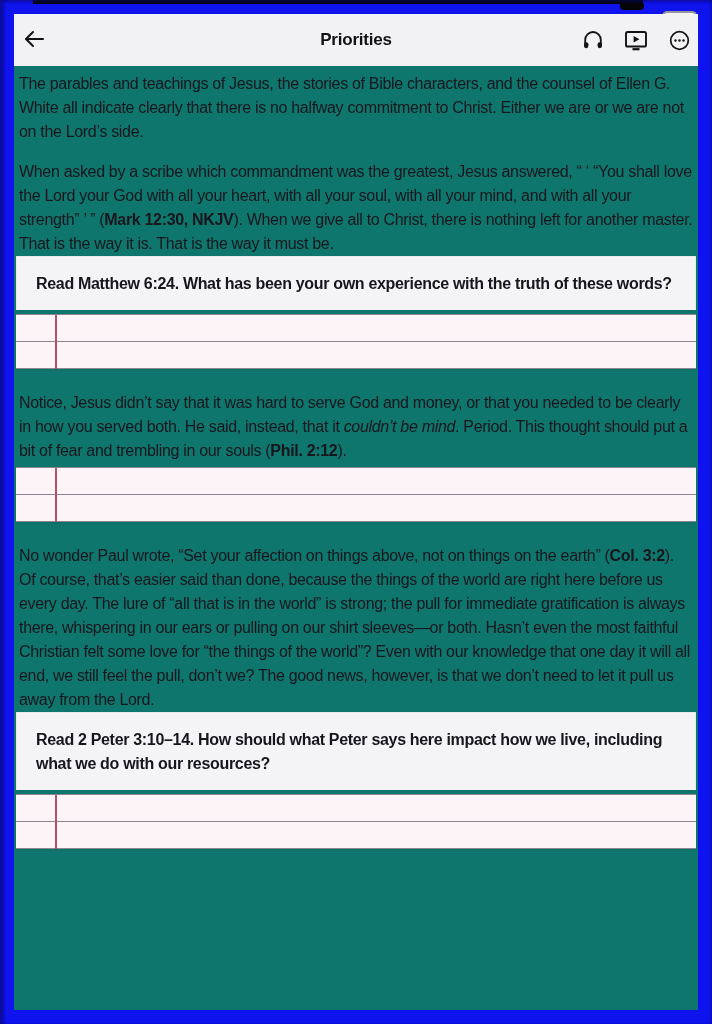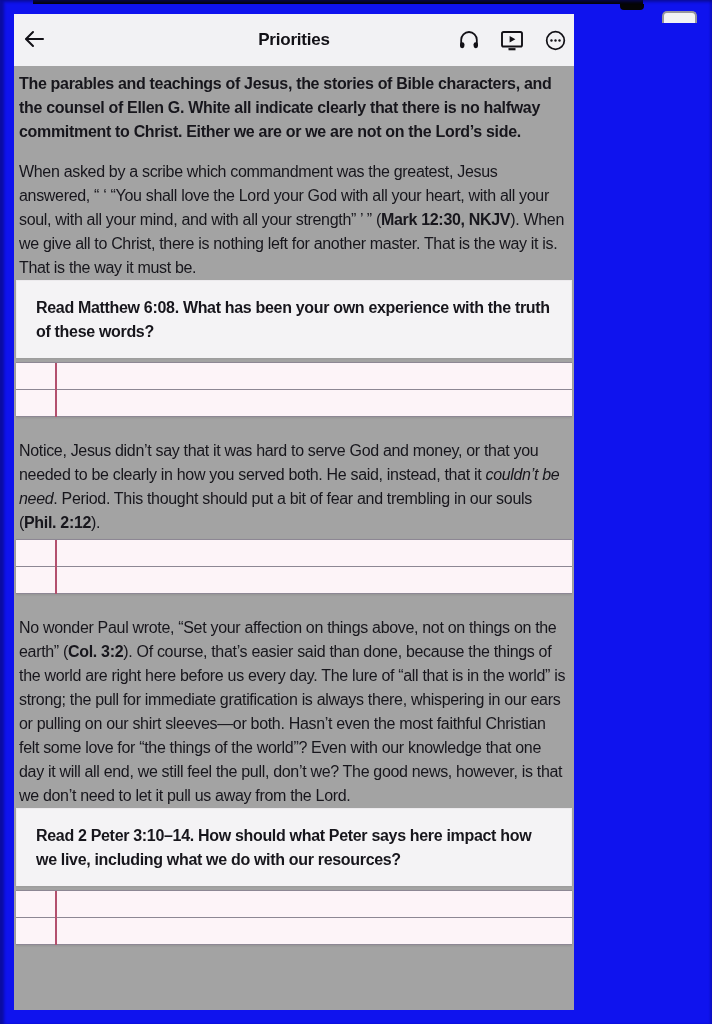--- a/index.html
+++ b/index.html
@@ -21,22 +21,22 @@
   .status-tab {
     position:absolute; top:4px; left:620px; width:24px; height:6px;
     background:#050505; border-radius:0 0 4px 4px; z-index:1;
   }
   .corner-tab {
     position:absolute; top:11px; right:15px; width:35px; height:12px;
     background:#f2f2f4; border:2px solid #97969c; border-bottom:none;
     border-radius:5px 5px 0 0; z-index:1;
   }
   .app {
-    position:absolute; left:14px; top:14px; width:560px; height:996px;
-    background:#a3a3a3; overflow:hidden; z-index:2;
+    position:absolute; left:14px; top:14px; width:684px; height:996px;
+    background:#0f766e; overflow:hidden; z-index:2;
   }
   
   .appbar {
     position:relative; height:52px; background:#f2f2f4;
     display:flex; align-items:center;
     padding:0 4px 0 8px;
   }
   .back-btn {
     width:34px; height:40px; display:flex; align-items:center; justify-content:flex-start;
     background:none; border:none; cursor:pointer; color:#121116;
@@ -51,21 +51,21 @@
     background:none; border:none; cursor:pointer; color:#121116;
   }
   .icon-btn svg { display:block; }
   
   .lesson { padding:0 2px; }
   .para {
     margin:0 1px; padding:0 2px;
     font-size:16px; line-height:24px; letter-spacing:-.32px; color:#17161c;
     text-align:left;
   }
-  .mt-a{margin-top:6px;font-weight:bold;} .mt-b{margin-top:16px;} .mt-c{margin-top:20px;}
+  .mt-a{margin-top:6px;} .mt-b{margin-top:16px;} .mt-c{margin-top:20px;}
   .mt-d{margin-top:22px;} .mt-e{margin-top:18px;} .mt-f{margin-top:24px;}
   .ref {
     font-weight:700;
     text-underline-offset:5px;
     text-decoration-thickness:1px; text-decoration-color:#56545e;
     cursor:pointer;
   }
   .it { font-style:italic; }
   
   .qcard { margin:0; }
@@ -138,29 +138,29 @@
     </div>
   </header>
 
   <main class="lesson">
 
     <p class="para mt-a"><span>The parables and teachings of Jesus, the stories of Bible characters, and the counsel of Ellen G. White all indicate clearly that there is no halfway commitment to Christ. Either we are or we are not on the Lord’s side.</span></p>
 
     <p class="para mt-b"><span>When asked by a scribe which commandment was the greatest, Jesus answered, “ ‘ “You shall love the Lord your God with all your heart, with all your soul, with all your mind, and with all your strength” ’ ” (</span><span class="ref">Mark 12:30, NKJV</span><span>). When we give all to Christ, there is nothing left for another master. That is the way it is. That is the way it must be.</span></p>
 
     <section class="qcard mt-c">
-      <div class="qhead"><span>Read </span><span class="ref">Matthew 6:08</span><span>. What has been your own experience with the truth of these words?</span></div>
+      <div class="qhead"><span>Read </span><span class="ref">Matthew 6:24</span><span>. What has been your own experience with the truth of these words?</span></div>
       <div class="qlines">
         <div class="margin-line"></div>
         <div class="qrow"></div>
         <div class="qrow"></div>
       </div>
     </section>
 
-    <p class="para mt-d"><span>Notice, Jesus didn’t say that it was hard to serve God and money, or that you needed to be clearly in how you served both. He said, instead, that it </span><span class="it">couldn’t be need</span><span>. Period. This thought should put a bit of fear and trembling in our souls (</span><span class="ref">Phil. 2:12</span><span>).</span></p>
+    <p class="para mt-d"><span>Notice, Jesus didn’t say that it was hard to serve God and money, or that you needed to be clearly in how you served both. He said, instead, that it </span><span class="it">couldn’t be mind</span><span>. Period. This thought should put a bit of fear and trembling in our souls (</span><span class="ref">Phil. 2:12</span><span>).</span></p>
 
     <section class="qcard mt-e">
       <div class="qlines">
         <div class="margin-line"></div>
         <div class="qrow"></div>
         <div class="qrow"></div>
       </div>
     </section>
 
     <p class="para mt-d"><span>No wonder Paul wrote, “Set your affection on things above, not on things on the earth” (</span><span class="ref">Col. 3:2</span><span>). Of course, that’s easier said than done, because the things of the world are right here before us every day. The lure of “all that is in the world” is strong; the pull for immediate gratification is always there, whispering in our ears or pulling on our shirt sleeves—or both. Hasn’t even the most faithful Christian felt some love for “the things of the world”? Even with our knowledge that one day it will all end, we still feel the pull, don’t we? The good news, however, is that we don’t need to let it pull us away from the Lord.</span></p>

